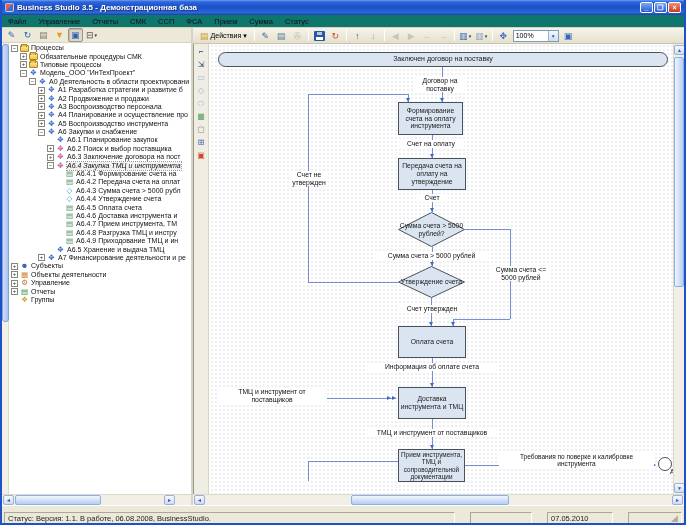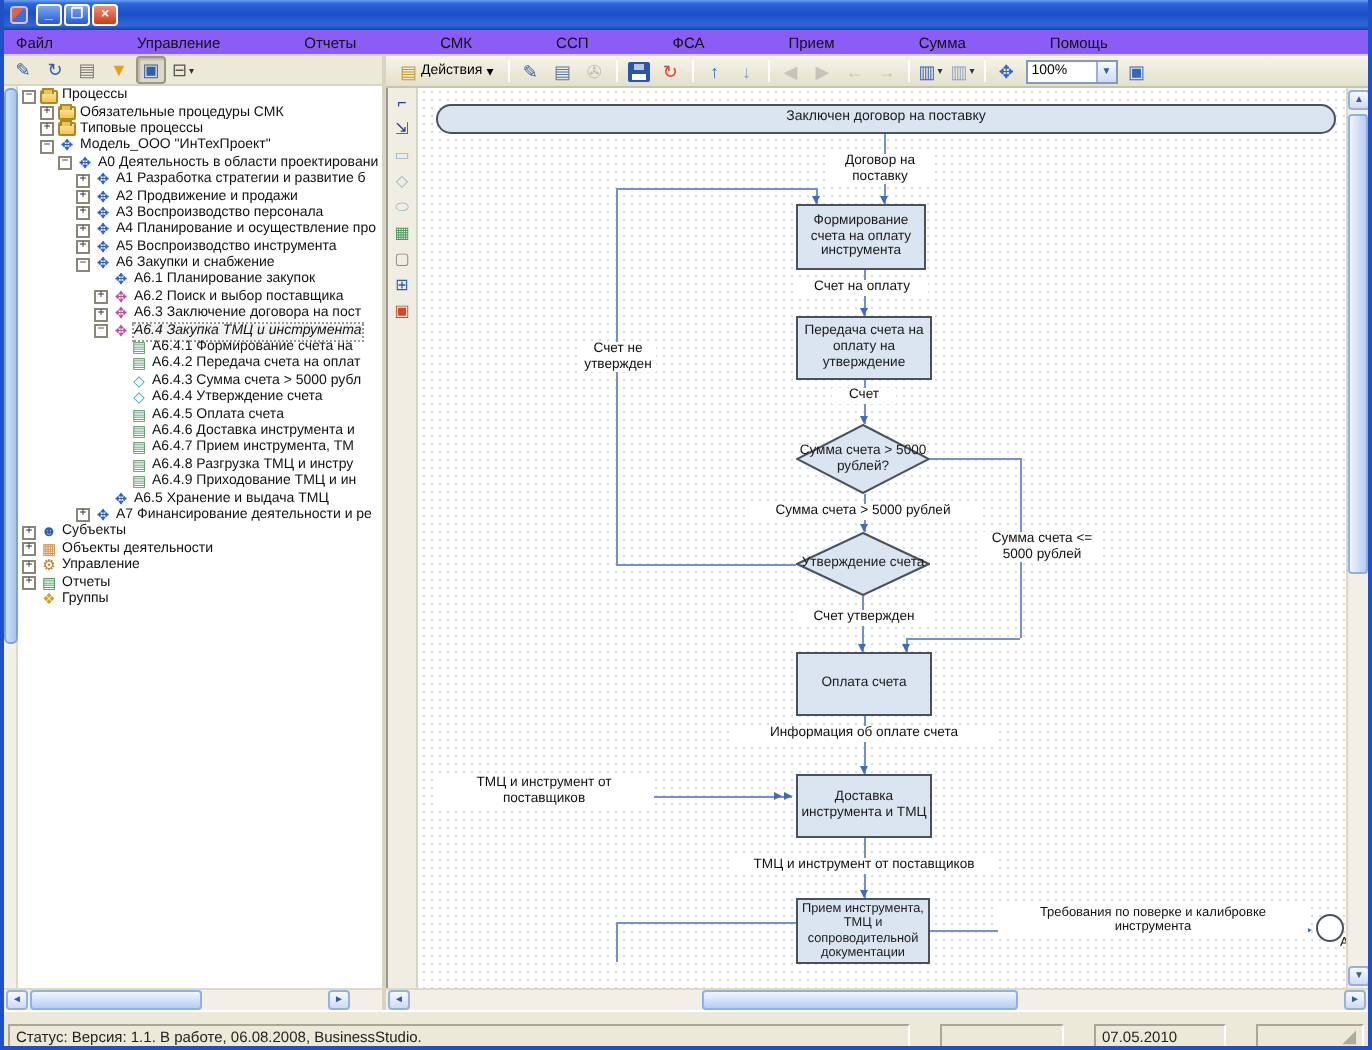--- a/index.html
+++ b/index.html
@@ -5,21 +5,21 @@
   html,body{margin:0;padding:0;background:#d4d0c8;font-family:"Liberation Sans",sans-serif;}
   *{box-sizing:border-box;}
   .window{position:relative;width:686px;height:525px;border:2px solid #1e50c8;border-top:none;background:#ece9d8;overflow:hidden;}
   
   .titlebar{height:15px;background:linear-gradient(180deg,#6aa0f4 0%,#2f66da 12%,#1b50c8 45%,#2f66da 85%,#16439f 100%);display:flex;align-items:center;padding:0 3px;color:#fff;font-size:8px;font-weight:bold;}
   .appicon{width:9px;height:9px;border-radius:2px;background:linear-gradient(135deg,#e86040 0 45%,#3a70d8 45% 100%);border:1px solid rgba(255,255,255,.6);margin-right:3px;flex:0 0 auto;}
   .titletext{flex:1;white-space:nowrap;overflow:hidden;text-shadow:1px 1px 1px rgba(0,0,0,.5);}
   .winbtn{width:13px;height:11px;margin-left:1px;border:1px solid #fff;border-radius:2px;font-size:7px;line-height:9px;text-align:center;color:#fff;background:linear-gradient(180deg,#7aa8f0,#2a5ad0);}
   .winbtn.close{background:linear-gradient(180deg,#ef9076,#ca3c17);}
   
-  .menubar{height:13px;background:#8b5cf6;display:flex;align-items:center;font-size:7.5px;color:#111;border-bottom:1px solid #d8d4c0;gap:30px;}
+  .menubar{height:13px;background:#0f766e;display:flex;align-items:center;font-size:7.5px;color:#111;border-bottom:1px solid #d8d4c0;}
   .mi{padding:0 6px;height:13px;display:flex;align-items:center;cursor:default;}
   
   .main{display:flex;height:477px;}
   
   .navigator{width:191px;flex:0 0 auto;background:#ece9d8;display:flex;flex-direction:column;border-right:2px solid #d8d4c4;}
   .nav-header{height:13px;display:flex;align-items:center;font-size:7.5px;padding:0 3px;background:linear-gradient(180deg,#f4f2e8,#dcd8c8);border-bottom:1px solid #c8c4b0;}
   .nav-header .t{flex:1;}
   .hbtn{width:11px;height:11px;font-size:7px;line-height:10px;text-align:center;color:#444;}
   .nav-toolbar{height:15px;display:flex;align-items:center;padding:0 2px;gap:1px;background:#ece9d8;border-bottom:1px solid #d8d4c0;}
   .tb{min-width:15px;height:14px;display:flex;align-items:center;justify-content:center;border:1px solid transparent;border-radius:2px;font-size:9px;cursor:default;}
@@ -80,35 +80,36 @@
   .palette{position:absolute;left:0;top:0;width:15px;display:flex;flex-direction:column;align-items:center;padding-top:2px;gap:2px;background:#f0eee2;border-right:1px solid #d8d4c4;height:100%;}
   .pico{width:12px;height:11px;display:flex;align-items:center;justify-content:center;font-size:8px;}
 </style>
 </head>
 <body>
 
 <div class="window">
 
   <div class="titlebar">
     <span class="appicon"></span>
+    <span class="titletext">Business Studio 3.5 - Демонстрационная база</span>
     <span class="winbtn">_</span>
     <span class="winbtn">❐</span>
     <span class="winbtn close">×</span>
   </div>
 
   <div class="menubar">
       <span class="mi">Файл</span>
       <span class="mi">Управление</span>
       <span class="mi">Отчеты</span>
       <span class="mi">СМК</span>
       <span class="mi">ССП</span>
       <span class="mi">ФСА</span>
       <span class="mi">Прием</span>
       <span class="mi">Сумма</span>
-      <span class="mi">Помощь</span>
+      <span class="mi">Статус</span>
     </div>
 
   <div class="main">
 
     <div class="navigator">
       <div class="nav-toolbar">
           <span class="tb">
             <span style="color:#2f5fae">✎</span>
           </span>
           <span class="tb">

